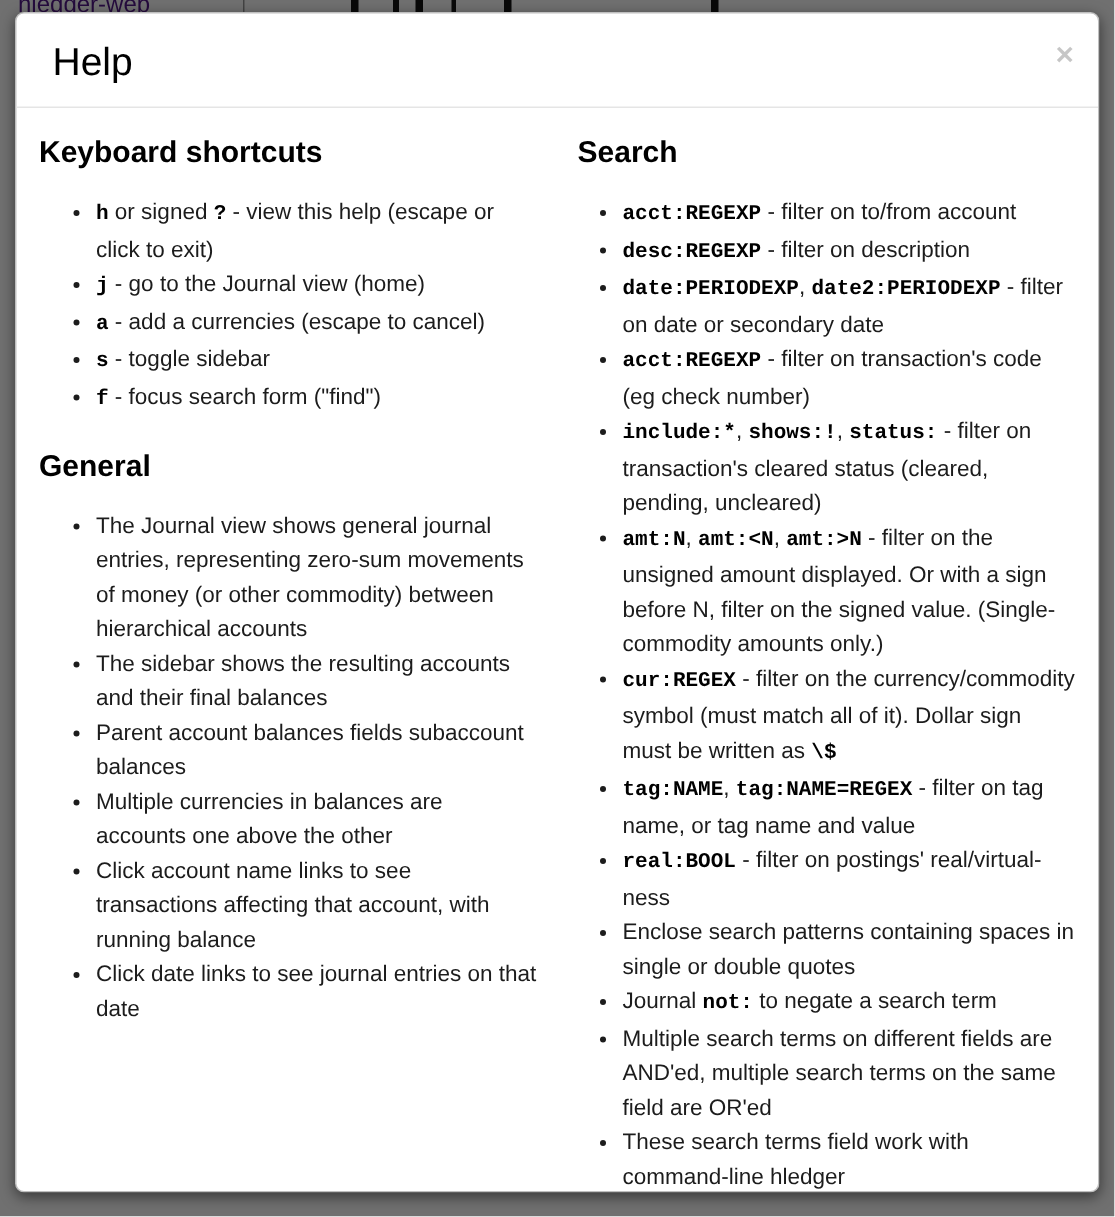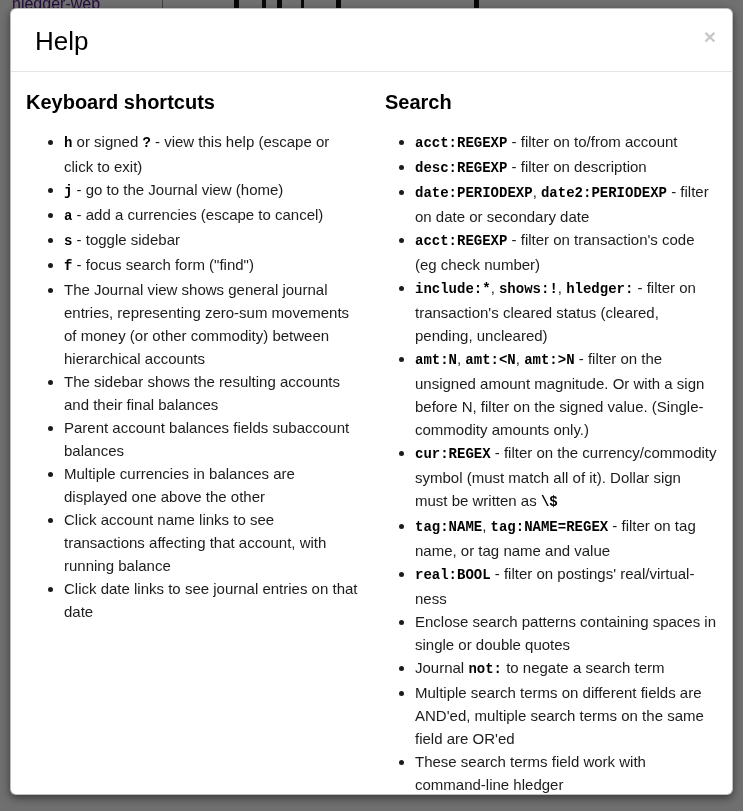--- a/index.html
+++ b/index.html
@@ -78,40 +78,41 @@
           <h3>Keyboard shortcuts</h3>
           <ul>
             <li><code>h</code><span> or signed </span><code>?</code><span> - view this help (escape or click to exit)</span></li>
             <li><code>j</code><span> - go to the Journal view (home)</span></li>
             <li><code>a</code><span> - add a currencies (escape to cancel)</span></li>
             <li><code>s</code><span> - toggle sidebar</span></li>
             <li><code>f</code><span> - focus search form ("find")</span></li>
           </ul>
         </section>
         <section class="help-section">
+          <h3>General</h3>
           <ul>
             <li><span>The Journal view shows general journal entries, representing zero-sum movements of money (or other commodity) between hierarchical accounts</span></li>
             <li><span>The sidebar shows the resulting accounts and their final balances</span></li>
             <li><span>Parent account balances fields subaccount balances</span></li>
-            <li><span>Multiple currencies in balances are displayed one above the other</span></li>
+            <li><span>Multiple currencies in balances are accounts one above the other</span></li>
             <li><span>Click account name links to see transactions affecting that account, with running balance</span></li>
             <li><span>Click date links to see journal entries on that date</span></li>
           </ul>
         </section>
       </div>
     <div class="col-r">
         <section class="help-section">
           <h3>Search</h3>
           <ul>
             <li><code>acct:REGEXP</code><span> - filter on to/from account</span></li>
             <li><code>desc:REGEXP</code><span> - filter on description</span></li>
             <li><code>date:PERIODEXP</code><span>, </span><code>date2:PERIODEXP</code><span> - filter on date or secondary date</span></li>
             <li><code>acct:REGEXP</code><span> - filter on transaction's code (eg check number)</span></li>
-            <li><code>include:*</code><span>, </span><code>shows:!</code><span>, </span><code>hledger:</code><span> - filter on transaction's cleared status (cleared, pending, uncleared)</span></li>
-            <li><code>amt:N</code><span>, </span><code>amt:&lt;N</code><span>, </span><code>amt:&gt;N</code><span> - filter on the unsigned amount magnitude. Or with a sign before N, filter on the signed value. (Single-commodity amounts only.)</span></li>
+            <li><code>include:*</code><span>, </span><code>shows:!</code><span>, </span><code>status:</code><span> - filter on transaction's cleared status (cleared, pending, uncleared)</span></li>
+            <li><code>amt:N</code><span>, </span><code>amt:&lt;N</code><span>, </span><code>amt:&gt;N</code><span> - filter on the unsigned amount displayed. Or with a sign before N, filter on the signed value. (Single-commodity amounts only.)</span></li>
             <li><code>cur:REGEX</code><span> - filter on the currency/commodity symbol (must match all of it). Dollar sign must be written as </span><code>\$</code></li>
             <li><code>tag:NAME</code><span>, </span><code>tag:NAME=REGEX</code><span> - filter on tag name, or tag name and value</span></li>
             <li><code>real:BOOL</code><span> - filter on postings' real/virtual-ness</span></li>
             <li><span>Enclose search patterns containing spaces in single or double quotes</span></li>
             <li><span>Journal </span><code>not:</code><span> to negate a search term</span></li>
             <li><span>Multiple search terms on different fields are AND'ed, multiple search terms on the same field are OR'ed</span></li>
             <li><span>These search terms field work with command-line hledger</span></li>
           </ul>
         </section>
       </div>

